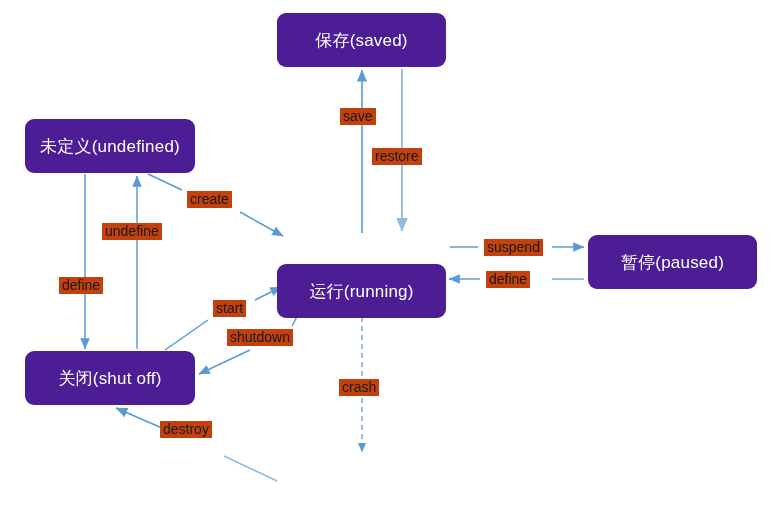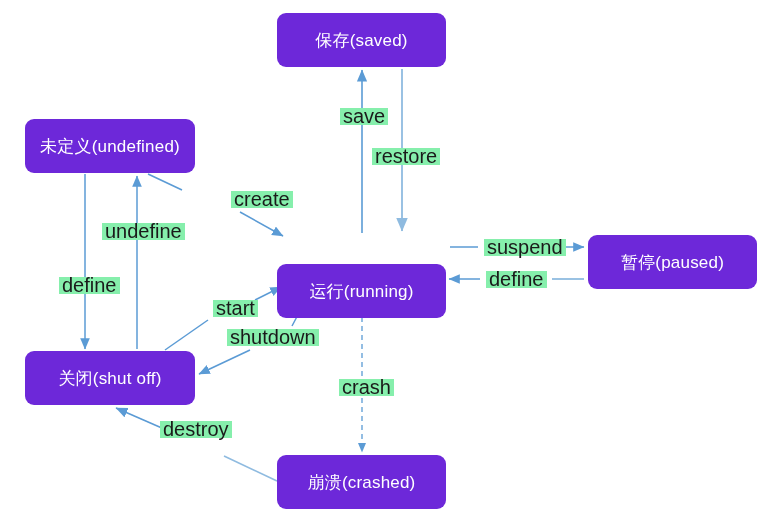--- a/index.html
+++ b/index.html
@@ -22,36 +22,36 @@
   #edge-layer {
     position: absolute;
     left: 0;
     top: 0;
     width: 770px;
     height: 520px;
   }
   .state-node {
     position: absolute;
     box-sizing: border-box;
-    background: #6d28d9;
+    background: #4c1d95;
     border-radius: 9px;
     display: flex;
     align-items: center;
     justify-content: center;
     color: #ffffff;
     font-size: 17px;
     letter-spacing: 0.2px;
     white-space: nowrap;
   }
   .edge-label {
     position: absolute;
     color: #1a1a1a;
-    font-size: 20px;
+    font-size: 14px;
     white-space: nowrap;
-    background: #86efac;
+    background: #c2410c;
     padding: 0 3px;
     line-height: 17px;
   }
 </style>
 </head>
 <body>
 
 <div id="diagram-root">
 
   <svg id="edge-layer" viewBox="0 0 770 520" width="770" height="520" xmlns="http://www.w3.org/2000/svg">
@@ -106,27 +106,24 @@
   </div>
 
   <div class="state-node" style="left:588px; top:235px; width:169px; height:54px;">
     <span>暂停(paused)</span>
   </div>
 
   <div class="state-node" style="left:25px; top:351px; width:170px; height:54px;align-items:center;">
     <span>关闭(shut off)</span>
   </div>
 
-  <div class="state-node" style="left:277px; top:455px; width:169px; height:54px;">
-    <span>崩溃(crashed)</span>
-  </div>
 
   <div class="edge-label" style="left:340px; top:108px;">save</div>
   <div class="edge-label" style="left:372px; top:148px;">restore</div>
-  <div class="edge-label" style="left:187px; top:191px;margin-left:44px;">create</div>
+  <div class="edge-label" style="left:187px; top:191px;">create</div>
   <div class="edge-label" style="left:102px; top:223px;">undefine</div>
   <div class="edge-label" style="left:59px; top:277px;">define</div>
   <div class="edge-label" style="left:484px; top:239px;">suspend</div>
   <div class="edge-label" style="left:486px; top:271px;">define</div>
   <div class="edge-label" style="left:213px; top:300px;">start</div>
   <div class="edge-label" style="left:227px; top:329px;">shutdown</div>
   <div class="edge-label" style="left:339px; top:379px;">crash</div>
   <div class="edge-label" style="left:160px; top:421px;">destroy</div>
 
 </div>

